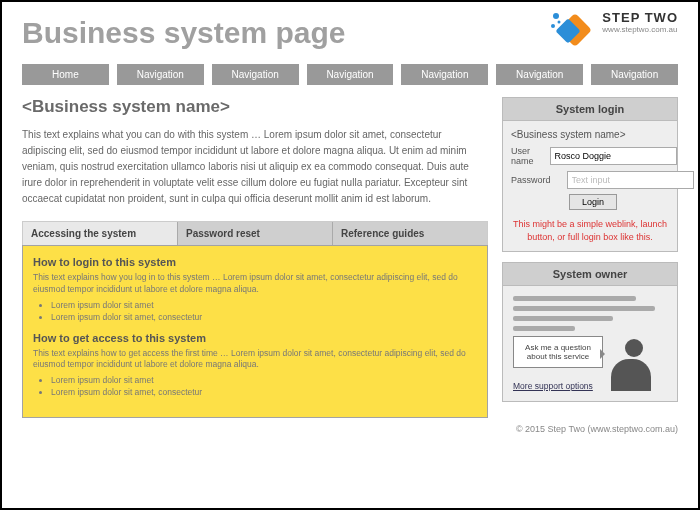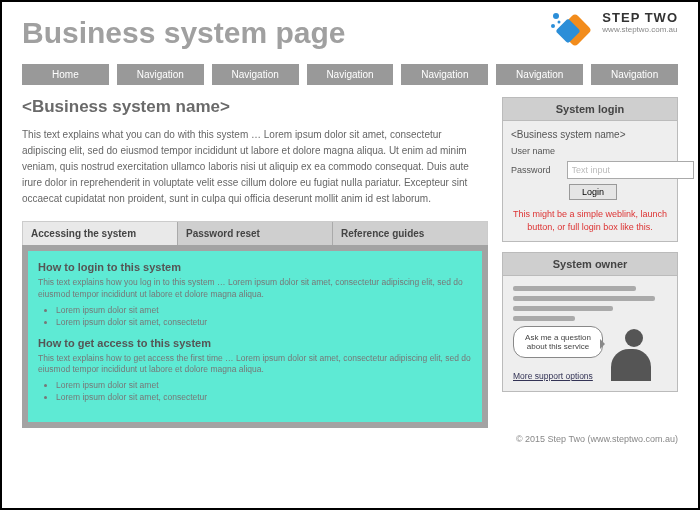--- a/index.html
+++ b/index.html
@@ -14,41 +14,41 @@
 .nav{display:flex;gap:8px;margin-bottom:12px}
 .nav-item{flex:1;background:#999;color:#fff;text-align:center;padding:5px 0;font-size:10px;cursor:pointer}
 .content{display:flex;gap:14px}
 .main{flex:1}
 .subtitle{font-size:17px;font-weight:bold;color:#6a6a6a;margin-bottom:10px}
 .intro{font-size:10px;color:#666;line-height:1.6;margin-bottom:14px}
 .tabs{display:flex;border:1px solid #ccc;border-bottom:none}
 .tab{flex:1;background:#cfcfcf;border-right:1px solid #aaa;padding:6px 8px;font-size:10px;font-weight:bold;color:#444;cursor:pointer}
 .tab:last-child{border-right:none}
 .tab.active{background:#e9e9e9}
-.panel{border:6px solid #a3a3a3;background:#5eead4;padding:10px}
+.panel{border:1px solid #a3a3a3;background:#fde047;padding:10px}
 .panel h3{font-size:11px;font-weight:bold;color:#555;margin-bottom:4px}
 .panel p{font-size:8.5px;color:#777;line-height:1.4;margin-bottom:4px}
 .panel ul{list-style:disc;margin-left:18px;margin-bottom:8px}
 .panel li{font-size:8.5px;color:#777;line-height:1.4}
 .side{width:176px;display:flex;flex-direction:column;gap:10px}
 .box{border:1px solid #bbb;background:#eee}
 .box-title{background:#cfcfcf;text-align:center;font-size:11px;font-weight:bold;color:#444;padding:5px;border-bottom:1px solid #bbb}
 .box-body{padding:8px}
 .sysname{font-size:10px;color:#555;margin-bottom:6px}
 .field{display:flex;align-items:center;margin-bottom:5px;gap:16px}
 .field label{width:52px;font-size:9px;color:#555}
 .field input{flex:1;border:1px solid #aaa;padding:3px 4px;font-size:9px}
 .field input::placeholder{color:#bbb}
 .login-btn{margin-left:58px;padding:2px 12px;font-size:9px;border:1px solid #999;background:#e5e5e5;cursor:pointer}
 .note{color:#d33;font-size:9px;text-align:center;line-height:1.4;margin-top:8px}
 .owner-body{padding:10px}
 .bar{height:5px;background:#aaa;border-radius:2px;margin-bottom:5px}
 .bar.b1{width:80%}.bar.b2{width:92%}.bar.b3{width:65%}.bar.b4{width:40%}
 .owner-row{display:flex;align-items:flex-end;gap:4px;margin-top:4px}
-.bubble{position:relative;background:#fff;border:1px solid #888;border-radius:12px;padding:6px;font-size:8px;color:#444;text-align:center;width:90px;margin-bottom:12px}
+.bubble{position:relative;background:#fff;border:1px solid #888;border-radius:0;padding:6px;font-size:8px;color:#444;text-align:center;width:90px;margin-bottom:12px}
 .bubble:after{content:"";position:absolute;right:-8px;bottom:8px;border:5px solid transparent;border-left-color:#888}
 .avatar{width:48px;height:54px;position:relative}
 .avatar .head{width:18px;height:18px;background:#555;border-radius:50%;position:absolute;top:2px;left:18px}
 .avatar .body{width:40px;height:32px;background:#555;border-radius:18px 18px 0 0;position:absolute;bottom:0;left:4px}
 .support{font-size:8.5px;color:#335;text-decoration:underline;cursor:pointer;display:inline-block}
 .footer{text-align:right;font-size:9px;color:#888;margin-top:6px}
 </style>
 </head>
 <body>
 
@@ -107,20 +107,21 @@
     </div>
   </div>
 
   <div class="side">
     <div class="box">
       <div class="box-title">System login</div>
       <div class="box-body">
         <div class="sysname">&lt;Business system name&gt;</div>
         <div class="field">
           <label>User name</label>
+          <input type="text" value="Rosco Doggie" style="">
         </div>
         <div class="field">
           <label>Password</label>
           <input type="text" placeholder="Text input" style="">
         </div>
         <button class="login-btn">Login</button>
         <div class="note">This might be a simple weblink, launch button, or full login box like this.</div>
       </div>
     </div>
 

